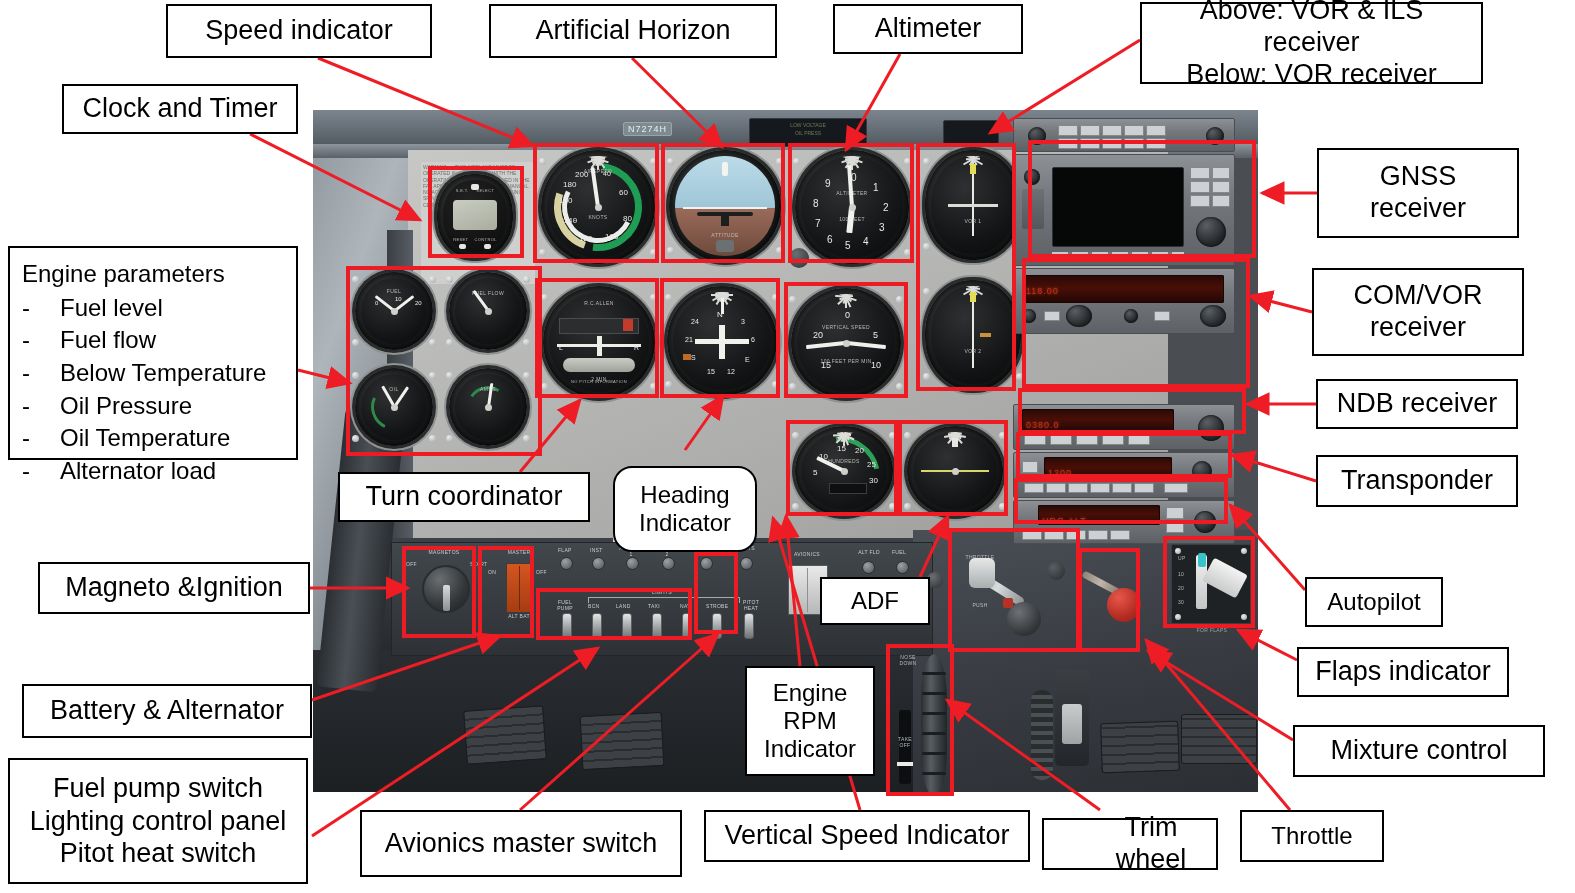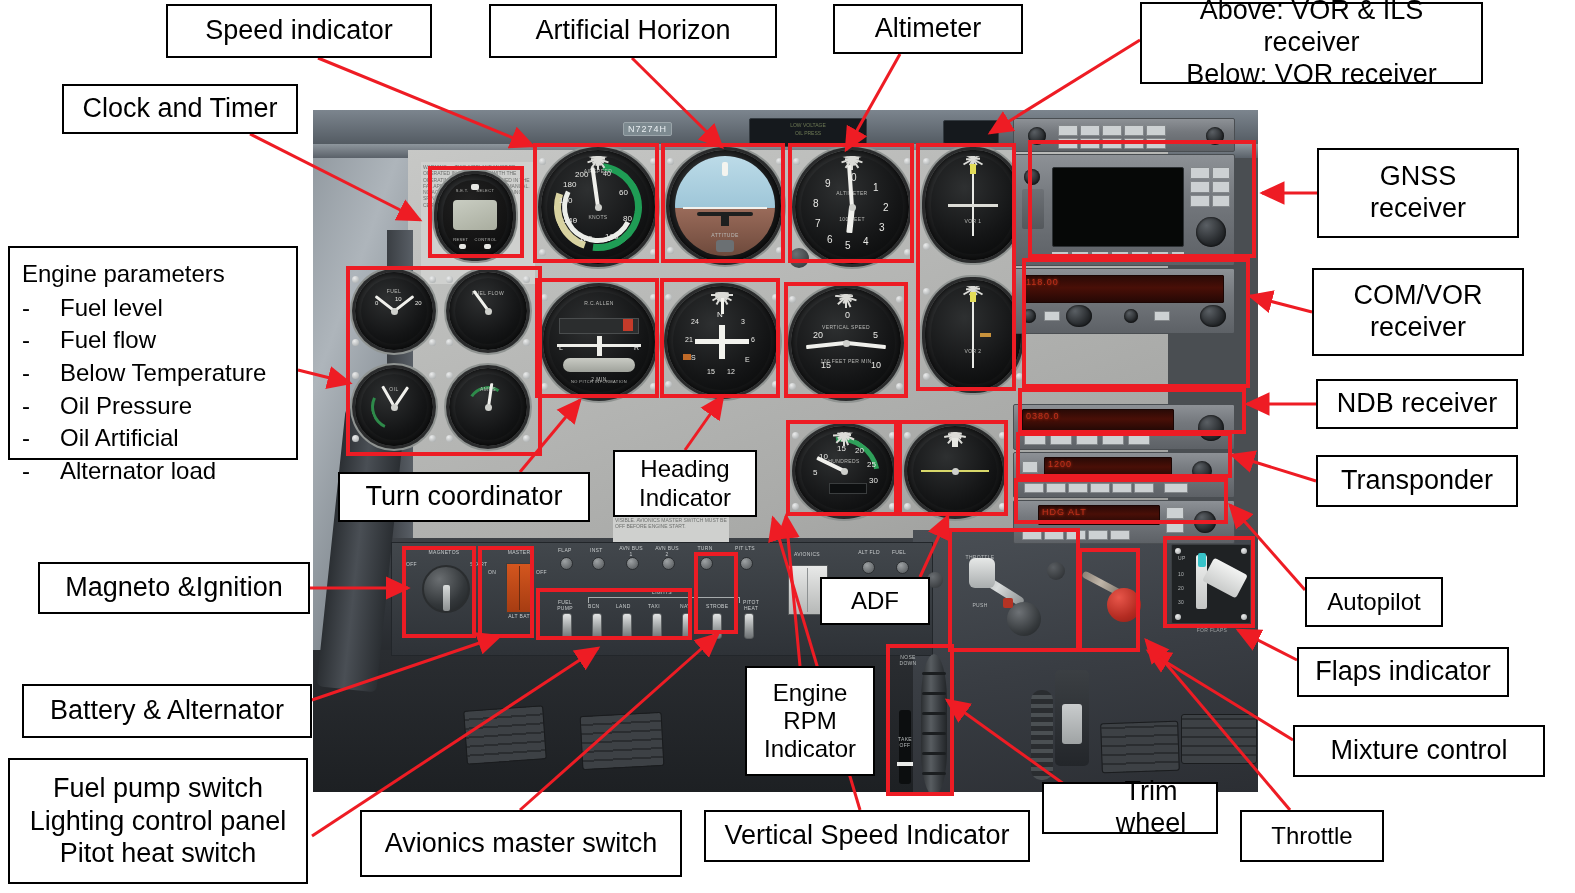--- a/index.html
+++ b/index.html
@@ -85,21 +85,21 @@
   .arc{position:absolute;border-radius:50%;box-sizing:border-box;}
 
   
   #stack{position:absolute;left:700px;top:8px;width:235px;height:430px;}
   .radio{position:absolute;left:0;width:222px;
      background:linear-gradient(180deg,#8d9196 0%,#74787d 40%,#5d6166 100%);
      border:1px solid #4a4e52;box-sizing:border-box;border-radius:2px;}
   .led{position:absolute;background:linear-gradient(180deg,#2a0a06,#490f07 45%,#250805);
      border:1px solid #1a0503;border-radius:1px;overflow:hidden;}
   .led b{color:#c0301a;font-weight:normal;font-size:9px;letter-spacing:1px;
-     display:block;padding:1px 3px;text-shadow:0 0 3px #d03a1e;}
+     display:block;padding:10px 3px;text-shadow:0 0 3px #d03a1e;}
   .knob{position:absolute;border-radius:50%;
      background:radial-gradient(circle at 35% 28%,#5a5f64,#26292c 62%,#17191b 100%);
      box-shadow:inset 0 0 3px #000;}
   .btn{position:absolute;background:#cdd1d3;border:1px solid #84888b;border-radius:1px;}
   .gpsScreen{position:absolute;background:#060807;border:1px solid #2d3134;border-radius:2px;}
 
   
   #switchpanel{position:absolute;left:78px;top:432px;width:540px;height:112px;
      background:linear-gradient(180deg,#42474c,#2e3237);border:1px solid #22262a;}
   .swLabel{position:absolute;color:#c8cccd;font-size:5px;letter-spacing:.3px;text-align:center;}
@@ -898,21 +898,21 @@
       </div>
       <div class="label-box" style="left: 1316px; top: 379px; width: 202px; height: 50px;">
         <span>NDB receiver</span>
       </div>
       <div class="label-box" style="left: 1316px; top: 455px; width: 202px; height: 52px;">
         <span>Transponder</span>
       </div>
       <div class="label-box" style="left: 338px; top: 472px; width: 252px; height: 50px;">
         <span>Turn coordinator</span>
       </div>
-      <div class="label-box small" style="left: 613px; top: 450px; width: 144px; height: 67px;">
+      <div class="label-box small" style="left: 613px; top: 466px; width: 144px; height: 86px; border-radius: 19px;">
         <span>Heading<br>Indicator</span>
       </div>
       <div class="label-box small" style="left: 820px; top: 577px; width: 110px; height: 48px;">
         <span>ADF</span>
       </div>
       <div class="label-box small" style="left: 1305px; top: 577px; width: 138px; height: 50px;">
         <span>Autopilot</span>
       </div>
       <div class="label-box" style="left: 1297px; top: 647px; width: 212px; height: 50px;">
         <span>Flaps indicator</span>
@@ -928,21 +928,21 @@
       </div>
       <div class="label-box small" style="left: 745px; top: 666px; width: 130px; height: 110px;">
         <span>Engine<br>RPM<br>Indicator</span>
       </div>
       <div class="label-box" style="left: 360px; top: 810px; width: 322px; height: 67px;">
         <span>Avionics master switch</span>
       </div>
       <div class="label-box" style="left: 704px; top: 810px; width: 326px; height: 52px;">
         <span>Vertical Speed Indicator</span>
       </div>
-      <div class="label-box" style="left: 1042px; top: 782px; width: 176px; height: 52px; padding-left: 48px;">
+      <div class="label-box" style="left: 1042px; top: 818px; width: 176px; height: 52px; padding-left: 48px;">
         <span>Trim wheel</span>
       </div>
       <div class="label-box small" style="left: 1240px; top: 810px; width: 144px; height: 52px;">
         <span>Throttle</span>
       </div>
     </div>
 
   <div class="label-box left-al" id="engineBox" style="left: 8px; top: 246px; width: 290px; height: 214px;">
     <div style="width:100%;">
       <span class="eng-title">Engine parameters</span>
@@ -958,21 +958,21 @@
           <li>
             <span class="eng-dash">-</span>
             <span>Below Temperature</span>
           </li>
           <li>
             <span class="eng-dash">-</span>
             <span>Oil Pressure</span>
           </li>
           <li>
             <span class="eng-dash">-</span>
-            <span>Oil Artificial</span>
+            <span>Oil Temperature</span>
           </li>
           <li>
             <span class="eng-dash">-</span>
             <span>Alternator load</span>
           </li>
         </ul>
     </div>
   </div>
 
   <div class="label-box" id="fuelBox" style="left: 8px; top: 758px; width: 300px; height: 126px;">

